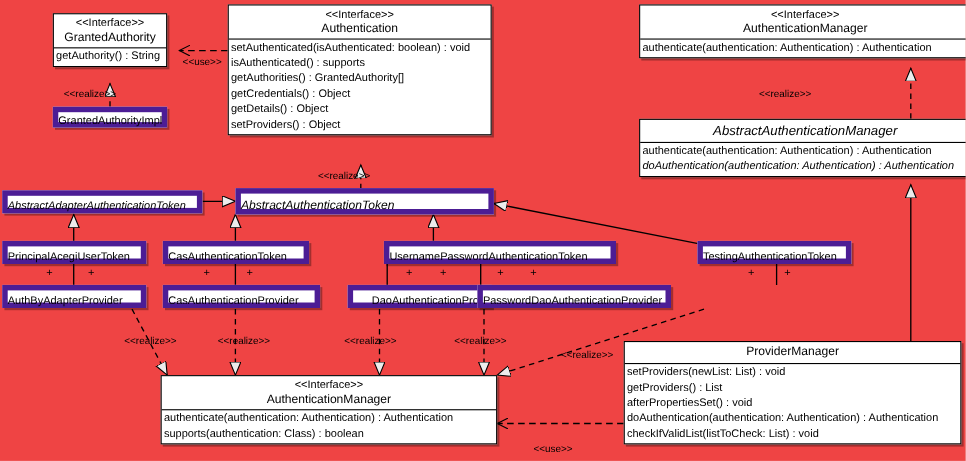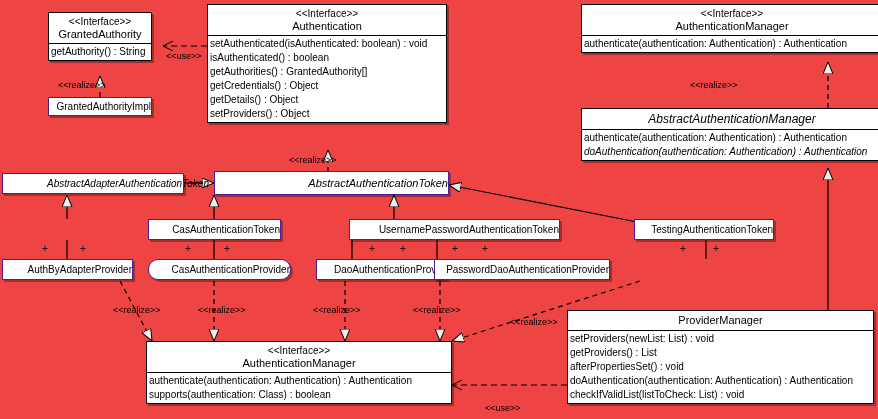--- a/index.html
+++ b/index.html
@@ -65,26 +65,26 @@
     overflow: hidden;
     color: #000;
   }
   .member.abstract {
     font-style: italic;
   }
   
   .uml-simple {
     position: absolute;
     background: #ffffff;
-    border: 1px solid #4c1d95;
+    border: 5px solid #4c1d95;
     box-sizing: border-box;
     box-shadow: 2px 2px 0 rgba(0,0,0,0.32);
     font-size: 10px;
     line-height: 17px;
-    text-align: right;
+    text-align: left;
     white-space: nowrap;
     color: #000;
     z-index: 5;
   }
   .uml-simple.abstract {
     font-style: italic;
   }
   
   #wires {
     position: absolute;
@@ -173,21 +173,21 @@
   <div class="uml-simple" style="left:48px; top:97px; width:104px; height:19px;">GrantedAuthorityImpl</div>
 
   <div class="uml-box" style="left:207px; top:4px; width:240px;">
     <div class="uml-head">
       <span class="stereo">&lt;&lt;Interface&gt;&gt;</span>
       <span class="cls-name">Authentication</span>
     </div>
     <div class="uml-sep"></div>
     <div class="uml-members">
       <span class="member">setAuthenticated(isAuthenticated: boolean) : void</span>
-      <span class="member">isAuthenticated() : boolean</span>
+      <span class="member">isAuthenticated() : supports</span>
       <span class="member">getAuthorities() : GrantedAuthority[]</span>
       <span class="member">getCredentials() : Object</span>
       <span class="member">getDetails() : Object</span>
       <span class="member">setProviders() : Object</span>
     </div>
   </div>
 
   <div class="uml-box" style="left:581px; top:4px; width:302px;">
     <div class="uml-head">
       <span class="stereo">&lt;&lt;Interface&gt;&gt;</span>
@@ -203,24 +203,25 @@
     <div class="uml-head" style="padding-top:4px; padding-bottom:3px;">
       <span class="cls-name abstract">AbstractAuthenticationManager</span>
     </div>
     <div class="uml-sep"></div>
     <div class="uml-members">
       <span class="member">authenticate(authentication: Authentication) : Authentication</span>
       <span class="member abstract">doAuthentication(authentication: Authentication) : Authentication</span>
     </div>
   </div>
 
-  <div class="uml-simple abstract" style="left:2px; top:173px; width:182px; height:21px; line-height:19px;padding-left:44px;">AbstractAdapterAuthenticationToken</div>
+  <div class="uml-simple abstract" style="left:2px; top:173px; width:182px; height:21px; line-height:19px;">AbstractAdapterAuthenticationToken</div>
 
   <div class="uml-simple abstract" style="left:214px; top:171px; width:235px; height:24px; line-height:22px; font-size:11px;">AbstractAuthenticationToken</div>
 
+  <div class="uml-simple" style="left:2px; top:219px; width:131px; height:21px; line-height:19px;">PrincipalAcegiUserToken</div>
 
   <div class="uml-simple" style="left:148px; top:219px; width:133px; height:21px; line-height:19px;">CasAuthenticationToken</div>
 
   <div class="uml-simple" style="left:349px; top:219px; width:211px; height:21px; line-height:19px;">UsernamePasswordAuthenticationToken</div>
 
   <div class="uml-simple" style="left:634px; top:219px; width:140px; height:21px; line-height:19px;">TestingAuthenticationToken</div>
 
   <span class="plus-mark" style="left:42px; top:244px;">+</span>
   <span class="plus-mark" style="left:80px; top:244px;">+</span>
 
@@ -230,21 +231,21 @@
   <span class="plus-mark" style="left:369px; top:244px;">+</span>
   <span class="plus-mark" style="left:400px; top:244px;">+</span>
   <span class="plus-mark" style="left:452px; top:244px;">+</span>
   <span class="plus-mark" style="left:482px; top:244px;">+</span>
 
   <span class="plus-mark" style="left:680px; top:244px;">+</span>
   <span class="plus-mark" style="left:713px; top:244px;">+</span>
 
   <div class="uml-simple" style="left:2px; top:259px; width:131px; height:21px; line-height:19px;">AuthByAdapterProvider</div>
 
-  <div class="uml-simple" style="left:148px; top:259px; width:143px; height:21px; line-height:19px;border-radius:10px;">CasAuthenticationProvider</div>
+  <div class="uml-simple" style="left:148px; top:259px; width:143px; height:21px; line-height:19px;">CasAuthenticationProvider</div>
 
   <div class="uml-simple" style="left:316px; top:259px; width:131px; height:21px; line-height:19px;padding-left:17px;">DaoAuthenticationProvider</div>
 
   <div class="uml-simple" style="left:434px; top:259px; width:176px; height:21px; line-height:19px;">PasswordDaoAuthenticationProvider</div>
 
 
   <div class="uml-box" style="left:146px; top:341px; width:306px;">
     <div class="uml-head">
       <span class="stereo">&lt;&lt;Interface&gt;&gt;</span>
       <span class="cls-name">AuthenticationManager</span>

